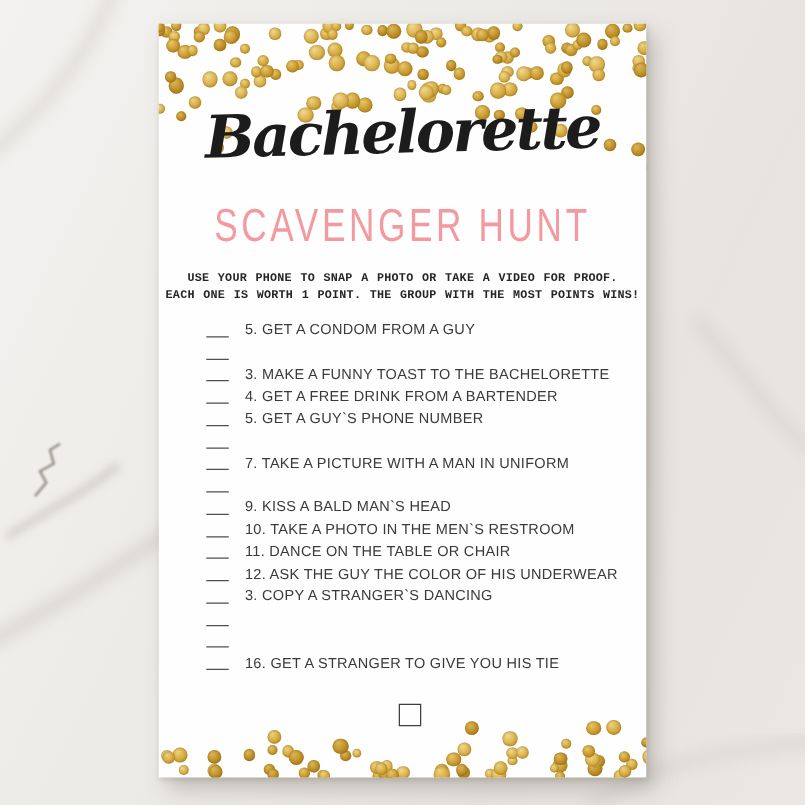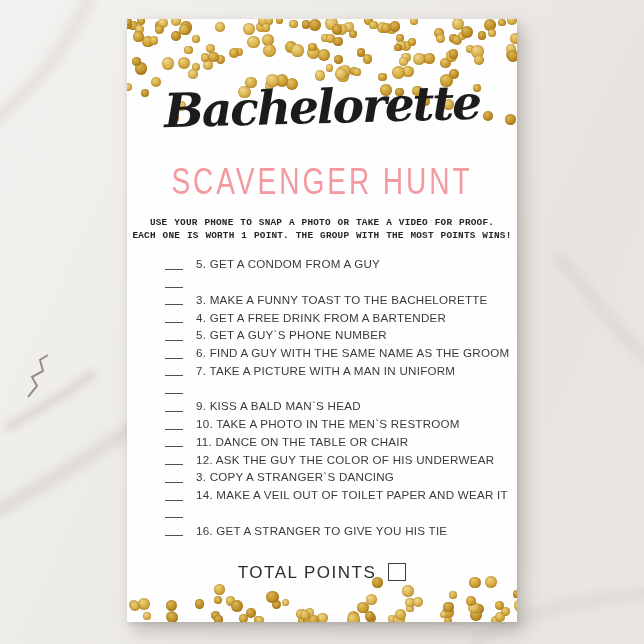--- a/index.html
+++ b/index.html
@@ -235,21 +235,20 @@
       <div class="item-row">
         <span class="blank"></span>
         <span class="item-text">4. GET A FREE DRINK FROM A BARTENDER</span>
       </div>
       <div class="item-row">
         <span class="blank"></span>
         <span class="item-text">5. GET A GUY`S PHONE NUMBER</span>
       </div>
       <div class="item-row">
         <span class="blank"></span>
-        <span class="item-text">6. FIND A GUY WITH THE SAME NAME AS THE GROOM</span>
       </div>
       <div class="item-row">
         <span class="blank"></span>
         <span class="item-text">7. TAKE A PICTURE WITH A MAN IN UNIFORM</span>
       </div>
       <div class="item-row">
         <span class="blank"></span>
       </div>
       <div class="item-row">
         <span class="blank"></span>
@@ -266,33 +265,32 @@
       <div class="item-row">
         <span class="blank"></span>
         <span class="item-text">12. ASK THE GUY THE COLOR OF HIS UNDERWEAR</span>
       </div>
       <div class="item-row">
         <span class="blank"></span>
         <span class="item-text">3. COPY A STRANGER`S DANCING</span>
       </div>
       <div class="item-row">
         <span class="blank"></span>
-        <span class="item-text">14. MAKE A VEIL OUT OF TOILET PAPER AND WEAR IT</span>
       </div>
       <div class="item-row">
         <span class="blank"></span>
       </div>
       <div class="item-row">
         <span class="blank"></span>
         <span class="item-text">16. GET A STRANGER TO GIVE YOU HIS TIE</span>
       </div>
     </div>
 
   <div class="total-row">
-    <span class="label">TOTAL POINTS</span><span class="total-box"></span>
+    <span class="total-box"></span>
   </div>
 
   <div class="confetti-band bottom">
       <span class="dot" style="left: 84.226px; top: 36.921px; width: 9.1787px; height: 9.1787px; background: radial-gradient(circle at 35% 30%, rgb(221, 182, 87), rgb(189, 141, 37) 55%, rgb(150, 112, 26) 100%);"></span>
       <span class="dot" style="left: 119.193px; top: 34.0276px; width: 9.80693px; height: 9.80693px; background: radial-gradient(circle at 35% 30%, rgb(221, 182, 87), rgb(189, 141, 37) 55%, rgb(150, 112, 26) 100%);"></span>
       <span class="dot" style="left: 126.805px; top: 41.8402px; width: 7.78653px; height: 7.78653px; background: radial-gradient(circle at 35% 30%, rgb(231, 199, 102), rgb(201, 153, 47) 55%, rgb(168, 124, 29) 100%);"></span>
       <span class="dot" style="left: 39.3522px; top: 36.8579px; width: 11.0389px; height: 11.0389px; background: radial-gradient(circle at 35% 30%, rgb(238, 210, 125), rgb(212, 168, 62) 55%, rgb(176, 131, 36) 100%);"></span>
       <span class="dot" style="left: 98.7322px; top: 22.3399px; width: 9.73978px; height: 9.73978px; background: radial-gradient(circle at 35% 30%, rgb(238, 210, 125), rgb(212, 168, 62) 55%, rgb(176, 131, 36) 100%);"></span>
       <span class="dot" style="left: 346.566px; top: 29.5484px; width: 10.5337px; height: 10.5337px; background: radial-gradient(circle at 35% 30%, rgb(221, 182, 87), rgb(189, 141, 37) 55%, rgb(150, 112, 26) 100%);"></span>
       <span class="dot" style="left: 39.2367px; top: 26.323px; width: 11.0892px; height: 11.0892px; background: radial-gradient(circle at 35% 30%, rgb(221, 182, 87), rgb(189, 141, 37) 55%, rgb(150, 112, 26) 100%);"></span>

